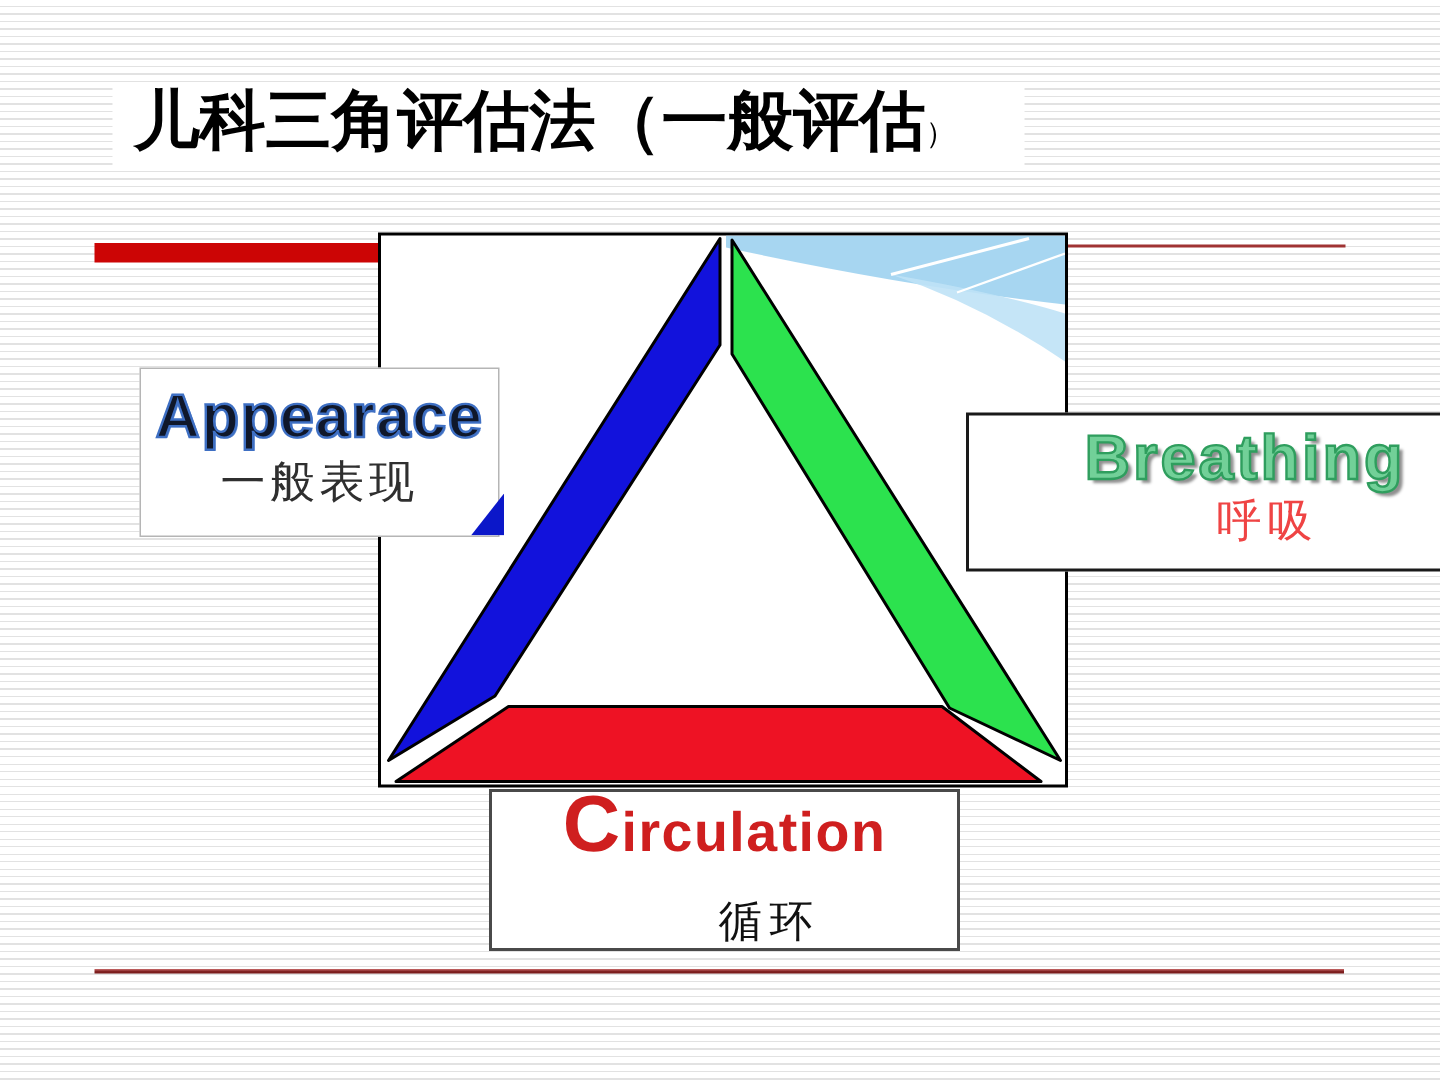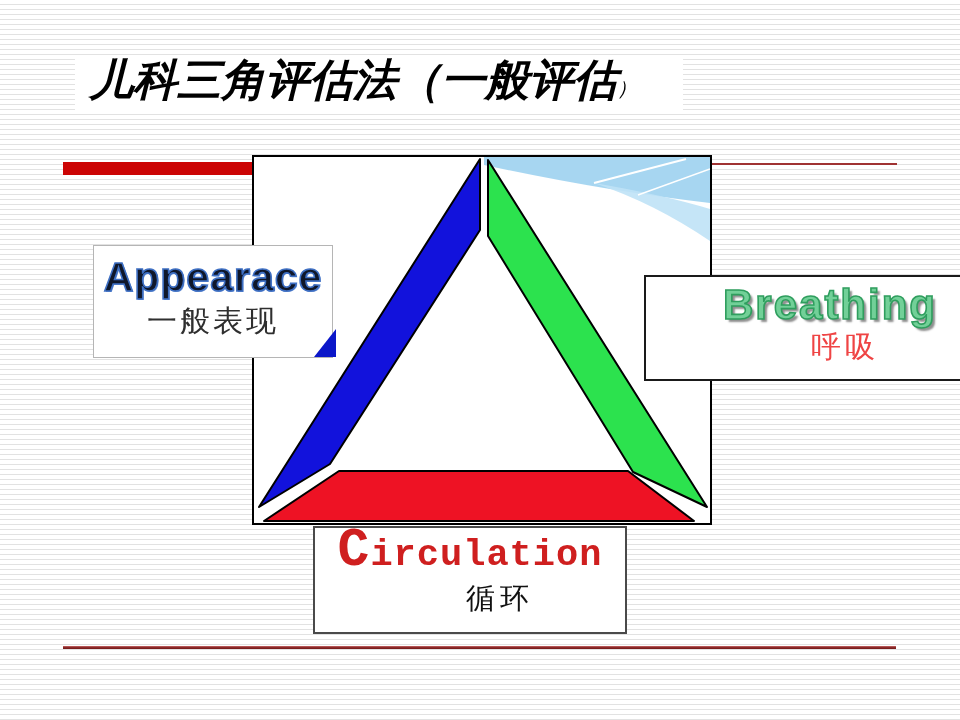--- a/index.html
+++ b/index.html
@@ -13,58 +13,58 @@
   }
   
   .title-box{
     position:absolute;left:75px;top:57px;width:608px;height:55px;
     background:#ffffff;
     display:flex;align-items:center;
   }
   .title-text{
     font-family:"Liberation Serif","DejaVu Serif",serif;
     font-weight:bold;font-size:44px;color:#000;
-    padding-left:14px;white-space:nowrap;line-height:71px;font-style:italic;
+    padding-left:14px;white-space:nowrap;line-height:71px;
   }
   .title-paren{
     font-family:"Liberation Serif","DejaVu Serif",serif;
     font-weight:normal;font-size:20px;color:#000;
   }
   
   .left-accent-bar{position:absolute;left:63px;top:162px;width:189px;height:13px;background:#cc0505;}
   .right-accent-line{position:absolute;left:712px;top:163px;width:185px;height:2px;background:#a03333;}
   .bottom-accent-line{position:absolute;left:63px;top:646px;width:833px;height:3px;
     background:linear-gradient(180deg,#c96a6a 0%,#7c1d1d 60%);}
   
   .image-frame{
     position:absolute;left:252px;top:155px;width:456px;height:366px;
     background:#ffffff;border:2px solid #000;z-index:1;
   }
   .image-frame svg{display:block;}
   
   .label-box{position:absolute;background:#ffffff;text-align:center;}
   .appearance-box{left:93px;top:245px;width:238px;height:111px;border:1px solid #b5b5b5;z-index:5;}
   .breathing-box{left:644px;top:275px;width:298px;height:102px;border:2px solid #1a1a1a;z-index:5;padding-left:35px;}
-  .circulation-box{left:313px;top:526px;width:310px;height:104px;border:2px solid #4a4a4a;z-index:2;font-family:Liberation Mono, monospace;}
+  .circulation-box{left:326px;top:526px;width:310px;height:104px;border:2px solid #4a4a4a;z-index:2;}
   .wordart{font-weight:bold;white-space:nowrap;line-height:1.05;}
   .wordart-appearance{
     margin-top:10px;font-size:41px;letter-spacing:1px;
     color:#0f172a;-webkit-text-stroke:1.6px #3e6fc3;
     text-shadow:1px 1px 0 #6c93d4;
   }
   .zh-appearance{font-size:30px;color:#2f2f2f;margin-top:2px;letter-spacing:3px;}
   .wordart-breathing{
     margin-top:6px;font-size:42px;letter-spacing:2px;
     color:#72d098;-webkit-text-stroke:1.6px #2f9e5e;
     text-shadow:3px 3px 2px #8f8f8f;
   }
   .zh-breathing{font-size:30px;color:#ef4444;margin-top:0;text-indent:30px;letter-spacing:4px;}
   .wordart-circulation{margin-top:8px;color:#cf1f1f;font-size:37px;letter-spacing:1px;}
   .wordart-circulation .big-c{font-size:53px;line-height:0;}
-  .zh-circulation{font-size:29px;color:#111;margin-top:4px;text-indent:60px;letter-spacing:5px;}
+  .zh-circulation{font-size:29px;color:#111;margin-top:20px;text-indent:60px;letter-spacing:5px;}
   .corner-triangle{
     position:absolute;right:-4px;bottom:0;width:22px;height:28px;
     background:#0b17c9;
     clip-path:polygon(100% 0,100% 100%,0 100%);
   }
 </style>
 </head>
 <body>
 
 <div class="slide">

